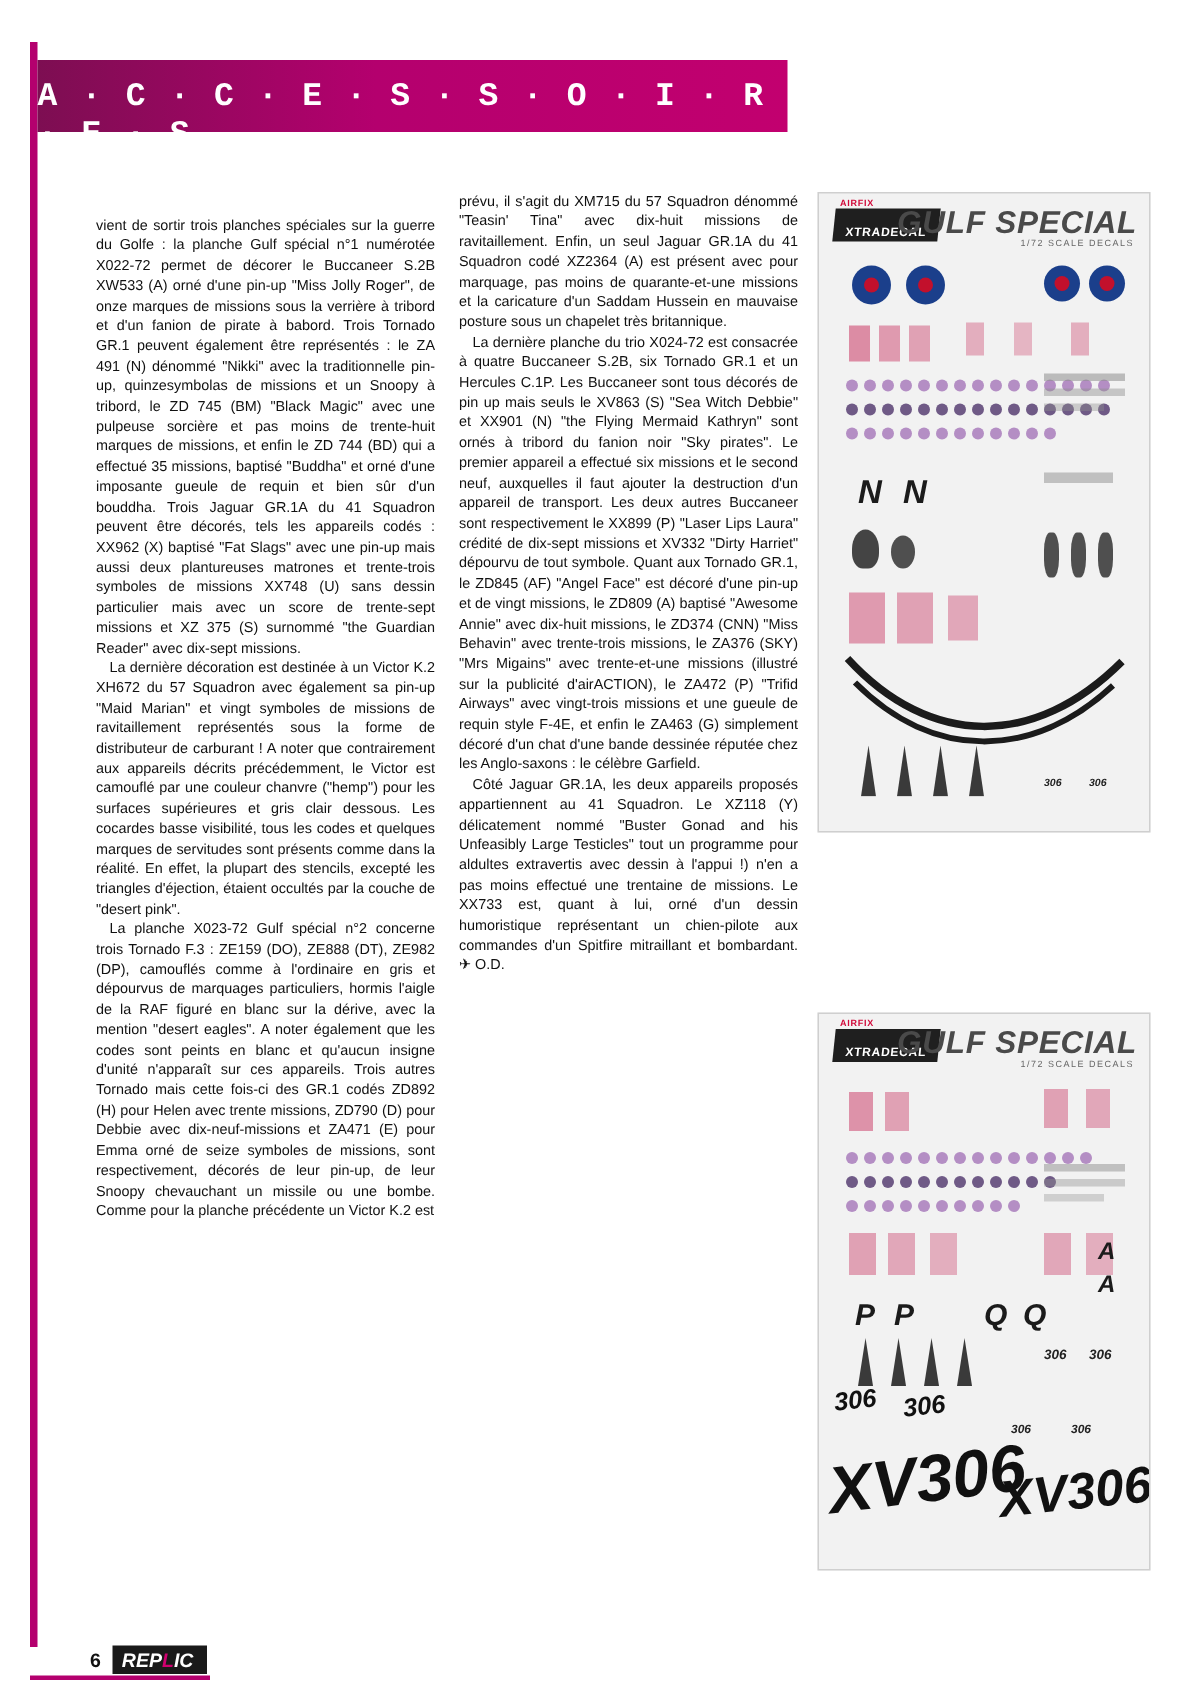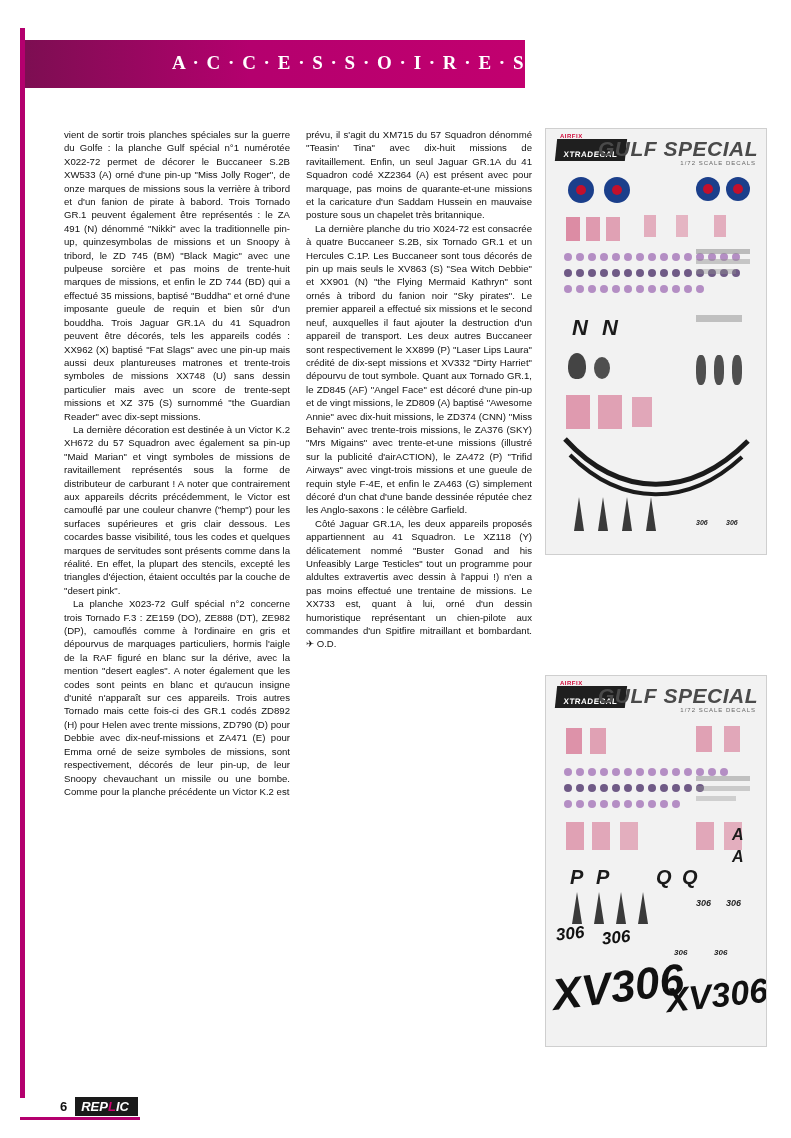--- a/index.html
+++ b/index.html
@@ -19,40 +19,40 @@
     position:absolute;left:20px;top:28px;width:5px;height:1070px;
     background:#b4006e;
   }
   
   .header-band{
     position:absolute;left:25px;top:40px;width:500px;height:48px;
     background:linear-gradient(90deg,#7d0e52 0%,#b4006e 45%,#c2006f 100%);
   }
   .header-band .title{
     position:absolute;left:0;right:0;top:12px;
-    text-align:right;
+    text-align:left;
     color:#ffffff;
-    font-size:19px;
+    font-size:22px;
     letter-spacing:1.5px;
     font-weight:bold;
-    font-family:Liberation Serif, serif;
+    font-family:Liberation Mono, monospace;
   }
   
   .col{
     position:absolute;
     font-size:9.6px;
     line-height:13.4px;
     color:#111;
     text-align:justify;
     font-family:"Liberation Sans", sans-serif;
     hyphens:auto;
   }
   .col p{margin:0 0 0 0;text-indent:9px;}
   .col p.noind{text-indent:0;}
-  #col1{left:64px;top:128px;width:226px;}
+  #col1{left:64px;top:144px;width:226px;}
   #col2{left:306px;top:128px;width:226px;}
 
   
   .art-col{position:absolute;left:545px;top:128px;width:220px;}
 
   .decal-sheet{
     position:relative;
     width:220px;
     background:#f2f2f2;
     border:1px solid #cfcfcf;

